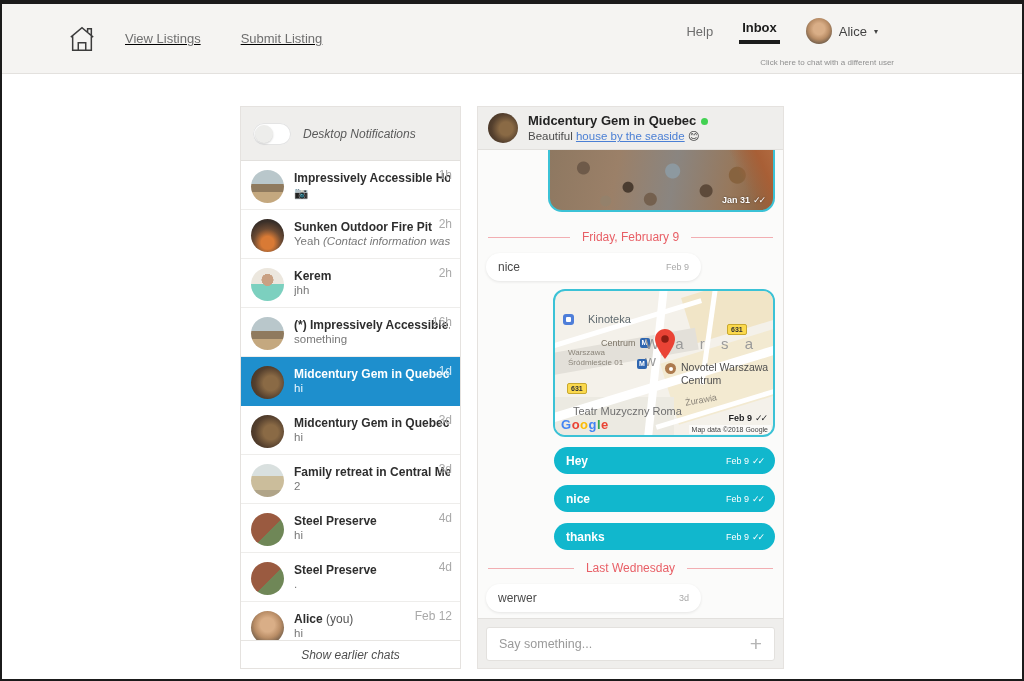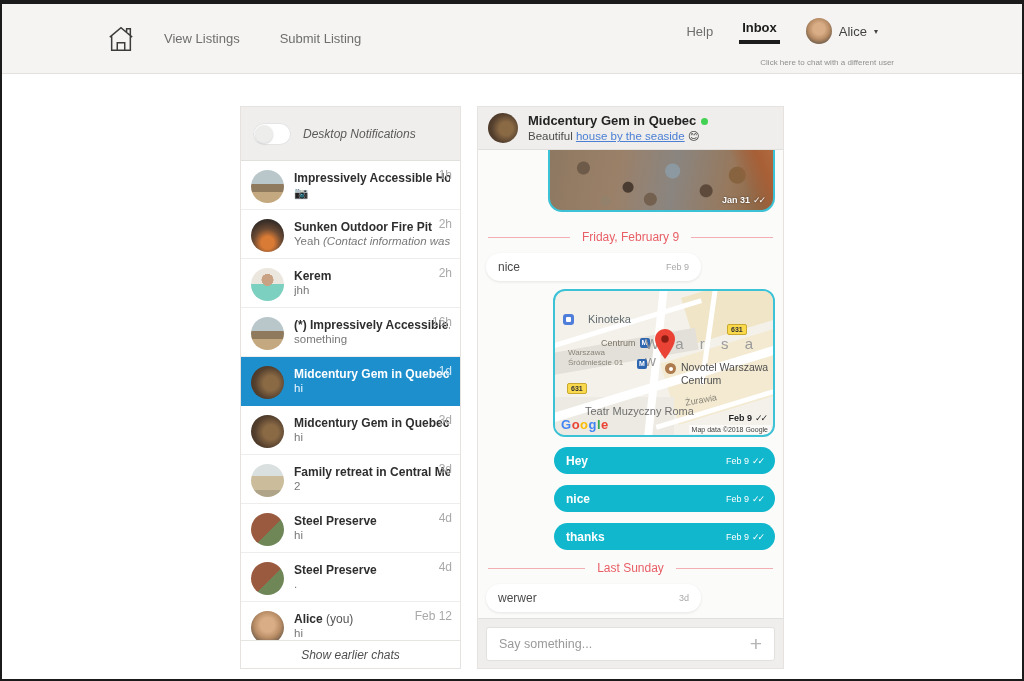--- a/index.html
+++ b/index.html
@@ -1,20 +1,20 @@
 <!DOCTYPE html>
 <html style="--sel-blue: #1e8fcd; --cyan: #11b7cd; --red: #e85f66; --green: #42d152; --link: #4a7fd4;"><head>
 <meta charset="utf-8">
 <style>
   * { box-sizing: border-box; margin: 0; padding: 0; }
   body { font-family: "Liberation Sans", "DejaVu Sans", sans-serif; background:#fff; }
   .viewport { width:1024px; height:681px; background:#fff; border:2px solid #1b1b1b; border-top-width:4px; position:relative; overflow:hidden; }
 
   
-  .nav { height:70px; background:#f5f4f2; border-bottom:1px solid #e3e1de; display:flex; align-items:center; padding-left:104px; position:relative; }
+  .nav { height:70px; background:#f5f4f2; border-bottom:1px solid #e3e1de; display:flex; align-items:center; padding-left:65px; position:relative;text-decoration:underline; }
   .home-ic { width:30px; height:28px; cursor:pointer; }
   .nav-link { margin-left:28px; font-size:13px; color:#6e6e6e; cursor:pointer; text-decoration:none; }
   .nav-link + .nav-link { margin-left:40px; }
   .nav-right { position:absolute; right:144px; top:14px; display:flex; align-items:center; gap:26px; }
   .help-link { font-size:13px; color:#6e6e6e; cursor:pointer; }
   .inbox-link { font-size:13px; font-weight:700; color:#1c1c1c; border-bottom:4px solid #1c1c1c; padding:2px 3px 5px; cursor:pointer; }
   .user-menu { display:flex; align-items:center; gap:7px; cursor:pointer; }
   .user-av { width:26px; height:26px; border-radius:50%; }
   .user-name { font-size:13px; color:#434343; }
   .caret { font-size:8px; color:#434343; }
@@ -96,21 +96,21 @@
   .poi-cinema { width:11px; height:11px; border-radius:3px; background:#4e7ed9; display:inline-block; position:relative; }
   .poi-cinema::after { content:""; position:absolute; left:3px; top:3px; width:5px; height:5px; background:#fff; border-radius:1px; }
   .lb-centrum { left:46px; top:47px; font-size:9px; color:#7c7466; display:flex; align-items:center; }
   .metro { display:inline-block; width:10px; height:10px; background:#2f66b0; color:#fff; font-size:7px; font-weight:700; text-align:center; line-height:10px; border-radius:2px; margin-left:4px; }
   .metro2 { position:absolute; left:82px; top:68px; margin:0; }
   .lb-city { left:90px; top:44px; font-size:15px; color:#9a9a9a; letter-spacing:6px; }
   .lb-wars { left:13px; top:57px; font-size:8px; color:#8b857a; line-height:1.25; }
   .lb-novotel { left:110px; top:70px; font-size:10.5px; color:#4f4f4f; display:flex; gap:5px; line-height:1.2; }
   .poi-hotel { width:11px; height:11px; border-radius:50%; background:#ad7b4e; flex:none; margin-top:2px; position:relative; }
   .poi-hotel::after { content:""; position:absolute; left:3.5px; top:3.5px; width:4px; height:4px; background:#fff; border-radius:50%; }
-  .lb-teatr { left:18px; top:114px; font-size:11px;margin-left:12px; }
+  .lb-teatr { left:18px; top:114px; font-size:11px; }
   .lb-zurawia { left:130px; top:104px; font-size:9px; color:#8b857a; transform:rotate(-10deg); }
   .badge { position:absolute; background:#fbd94d; border:1px solid #c8a82f; border-radius:2px; font-size:7px; font-weight:700; color:#333; padding:0 3px; line-height:9px; }
   .badge-1 { left:12px; top:92px; }
   .badge-2 { left:172px; top:33px; }
   .pin { position:absolute; left:100px; top:38px; width:20px; height:30px; }
   .glogo { position:absolute; left:6px; bottom:3px; font-size:13px; font-weight:600; letter-spacing:.5px; }
   .attrib { position:absolute; right:2px; bottom:1px; font-size:7px; color:#3c3c3c; background:rgba(255,255,255,.65); padding:1px 3px; }
   .map-time { position:absolute; right:7px; bottom:12px; font-size:9px; font-weight:700; color:#222; text-shadow:0 0 2px #fff; display:flex; gap:3px; align-items:center; }
 
   
@@ -341,21 +341,21 @@
 
   <div class="msg sent">
     <span class="m-text">thanks</span>
     <span class="mt">
               <span class="m-time">Feb 9</span>
               <span class="m-receipts checks">✓✓</span>
             </span>
   </div>
 
   <div class="divider">
-            <span class="m-label">Last Sunday</span>
+            <span class="m-label">Last Wednesday</span>
           </div>
 
   <div class="msg recv">
     <span class="m-text">werwer</span>
     <span class="m-time">3d</span>
   </div>
 </div>
       <div class="composer">
         <div class="input-wrap">
           <input type="text" placeholder="Say something..." style="">

